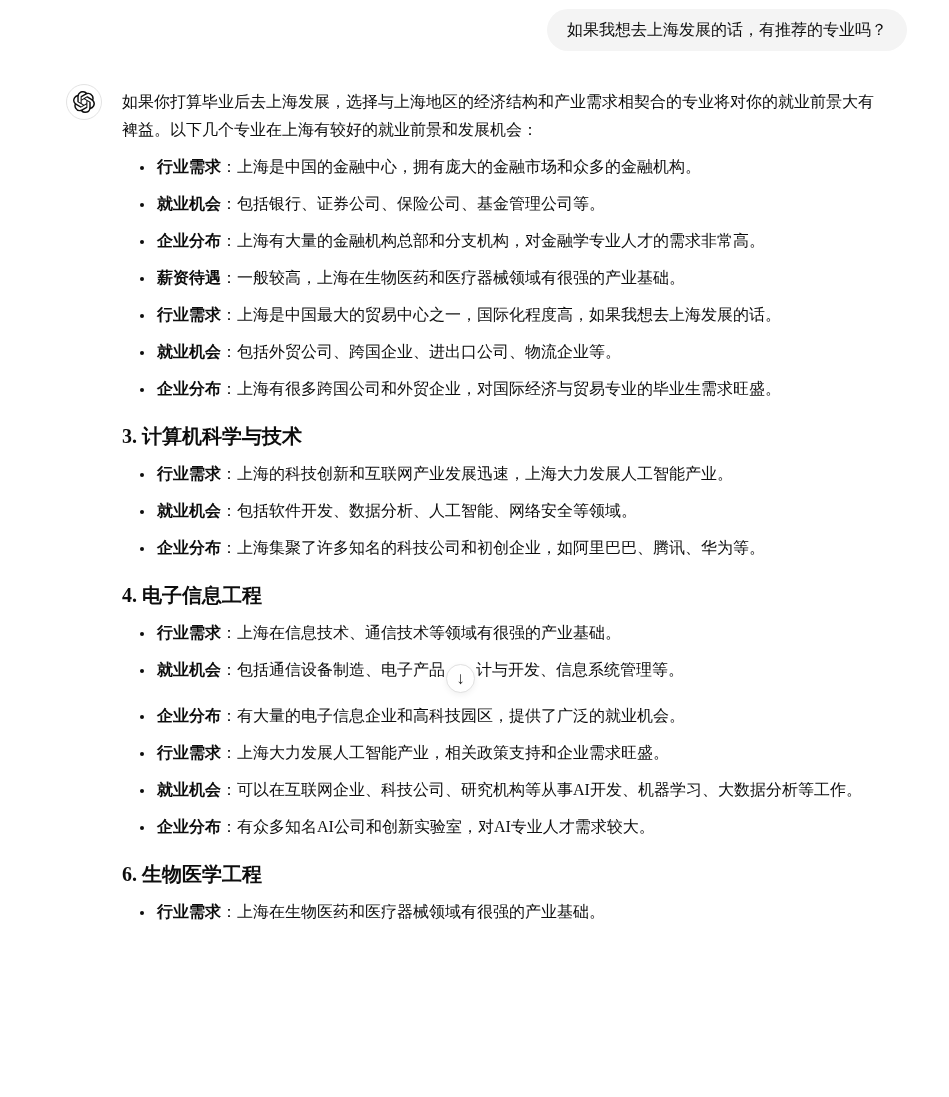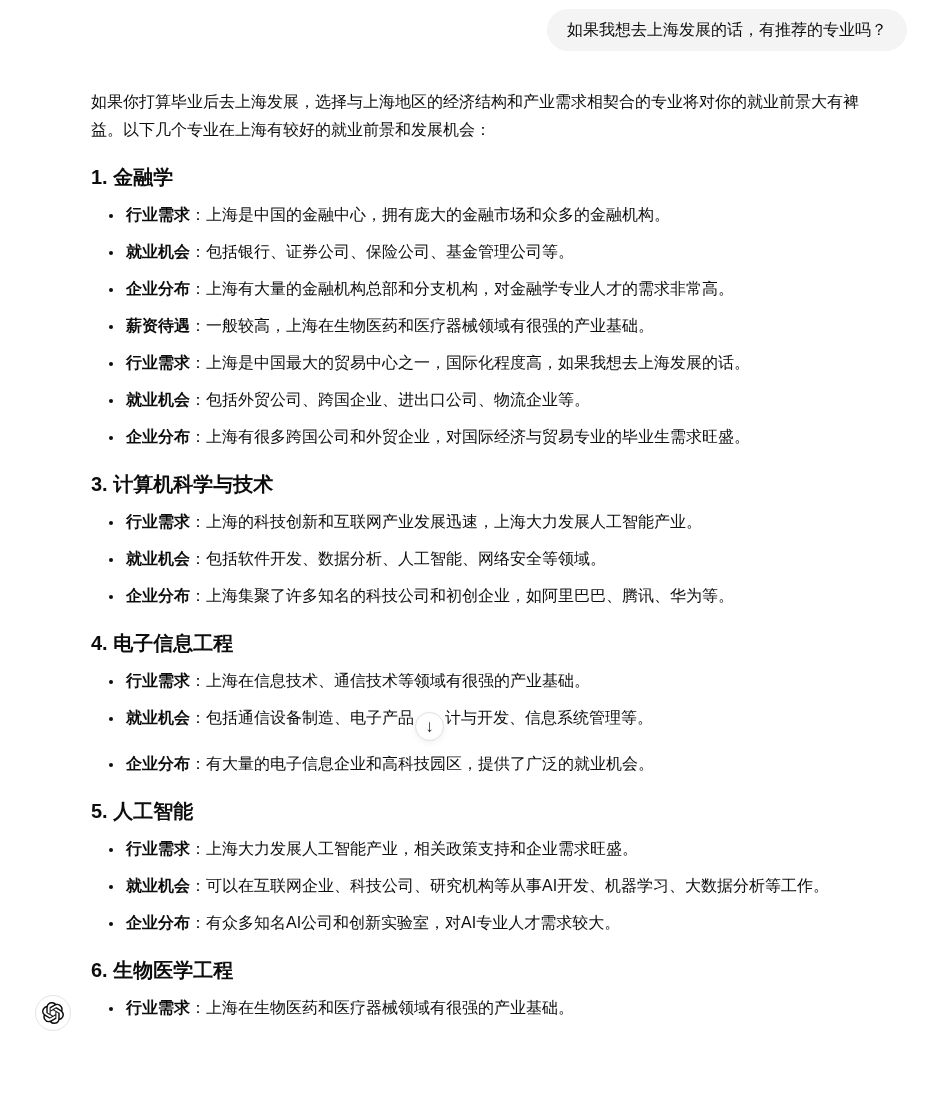--- a/index.html
+++ b/index.html
@@ -10,42 +10,43 @@
     overflow: hidden;
     background: #ffffff;
     font-family: "Liberation Sans", "DejaVu Sans", sans-serif;
     color: #0d0d0d;
   }
   .page {
     position: relative;
     width: 949px;
     height: 1097px;
     background: #ffffff;
+    font-family: Liberation Serif, serif;
   }
   
   .user-row {
     display: flex;
     justify-content: flex-end;
     padding: 9px 42px 0 0;
   }
   .user-bubble {
     background: #f4f4f4;
     border-radius: 22px;
     padding: 9px 20px;
     font-size: 16px;
     line-height: 24px;
     color: #0d0d0d;
     max-width: 620px;
   }
   
   .assistant-row {
     display: flex;
-    align-items: flex-end;
+    align-items: flex-start;
     margin-top: 33px;
-    padding: 0 70px 0 35px;
+    padding: 0 70px 0 66px;
     gap: 20px;
   }
   .avatar {
     flex: 0 0 auto;
     width: 36px;
     height: 36px;
     border: 1px solid #e3e3e3;
     border-radius: 50%;
     background: #ffffff;
     display: flex;
@@ -116,21 +117,20 @@
       <span>
         <svg viewBox="0 0 24 24" fill="#0d0d0d" xmlns="http://www.w3.org/2000/svg" aria-hidden="true">
           <path d="M22.2819 9.8211a5.9847 5.9847 0 0 0-.5157-4.9108 6.0462 6.0462 0 0 0-6.5098-2.9A6.0651 6.0651 0 0 0 4.9807 4.1818a5.9847 5.9847 0 0 0-3.9977 2.9 6.0462 6.0462 0 0 0 .7427 7.0966 5.98 5.98 0 0 0 .511 4.9107 6.051 6.051 0 0 0 6.5146 2.9001A5.9847 5.9847 0 0 0 13.2599 24a6.0557 6.0557 0 0 0 5.7718-4.2058 5.9894 5.9894 0 0 0 3.9977-2.9001 6.0557 6.0557 0 0 0-.7475-7.0729zm-9.022 12.6081a4.4755 4.4755 0 0 1-2.8764-1.0408l.1419-.0804 4.7783-2.7582a.7948.7948 0 0 0 .3927-.6813v-6.7369l2.02 1.1686a.071.071 0 0 1 .038.052v5.5826a4.504 4.504 0 0 1-4.4945 4.4944zm-9.6607-4.1254a4.4708 4.4708 0 0 1-.5346-3.0137l.142.0852 4.783 2.7582a.7712.7712 0 0 0 .7806 0l5.8428-3.3685v2.3324a.0804.0804 0 0 1-.0332.0615L9.74 19.9502a4.4992 4.4992 0 0 1-6.1408-1.6464zM2.3408 7.8956a4.485 4.485 0 0 1 2.3655-1.9728V11.6a.7664.7664 0 0 0 .3879.6765l5.8144 3.3543-2.0201 1.1685a.0757.0757 0 0 1-.071 0l-4.8303-2.7865A4.504 4.504 0 0 1 2.3408 7.8956zm16.5963 3.8558L13.1038 8.364 15.1192 7.2a.0757.0757 0 0 1 .071 0l4.8303 2.7913a4.4944 4.4944 0 0 1-.6765 8.1042v-5.6772a.79.79 0 0 0-.407-.667zm2.0107-3.0231l-.142-.0852-4.7735-2.7818a.7759.7759 0 0 0-.7854 0L9.409 9.2297V6.8974a.0662.0662 0 0 1 .0284-.0615l4.8303-2.7866a4.4992 4.4992 0 0 1 6.6802 4.66zM8.3065 12.863l-2.02-1.1638a.0804.0804 0 0 1-.038-.0567V6.0742a4.4992 4.4992 0 0 1 7.3757-3.4537l-.142.0805L8.704 5.459a.7948.7948 0 0 0-.3927.6813zm1.0976-2.3654l2.602-1.4998 2.6069 1.4998v2.9994l-2.5974 1.4997-2.6067-1.4997z"></path>
         </svg>
       </span>
     </div>
 
     <div class="message-content">
       <p class="intro">如果你打算毕业后去上海发展，选择与上海地区的经济结构和产业需求相契合的专业将对你的就业前景大有裨益。以下几个专业在上海有较好的就业前景和发展机会：</p>
 
-      <h3>1. 金融学</h3>
       <ul>
         <li><span class="b-label">行业需求</span><span>：</span><span>上海是中国的金融中心，拥有庞大的金融市场和众多的金融机构。</span></li>
         <li><span class="b-label">就业机会</span><span>：</span><span>包括银行、证券公司、保险公司、基金管理公司等。</span></li>
         <li><span class="b-label">企业分布</span><span>：</span><span>上海有大量的金融机构总部和分支机构，对金融学专业人才的需求非常高。</span></li>
         <li><span class="b-label">薪资待遇</span><span>：</span><span>一般较高，上海在生物医药和医疗器械领域有很强的产业基础。</span></li>
       </ul>
 
       <ul>
         <li><span class="b-label">行业需求</span><span>：</span><span>上海是中国最大的贸易中心之一，国际化程度高，如果我想去上海发展的话。</span></li>
         <li><span class="b-label">就业机会</span><span>：</span><span>包括外贸公司、跨国企业、进出口公司、物流企业等。</span></li>
@@ -146,21 +146,20 @@
 
       <h3>4. 电子信息工程</h3>
       <ul>
         <li><span class="b-label">行业需求</span><span>：</span><span>上海在信息技术、通信技术等领域有很强的产业基础。</span></li>
         <li><span class="b-label">就业机会</span><span>：</span><span>包括通信设备制造、电子产品</span><button class="scroll-btn">
               <span class="arrow">↓</span>
             </button><span>计与开发、信息系统管理等。</span></li>
         <li><span class="b-label">企业分布</span><span>：</span><span>有大量的电子信息企业和高科技园区，提供了广泛的就业机会。</span></li>
       </ul>
 
-      <h3>5. 人工智能</h3>
       <ul>
         <li><span class="b-label">行业需求</span><span>：</span><span>上海大力发展人工智能产业，相关政策支持和企业需求旺盛。</span></li>
         <li><span class="b-label">就业机会</span><span>：</span><span>可以在互联网企业、科技公司、研究机构等从事AI开发、机器学习、大数据分析等工作。</span></li>
         <li><span class="b-label">企业分布</span><span>：</span><span>有众多知名AI公司和创新实验室，对AI专业人才需求较大。</span></li>
       </ul>
 
       <h3>6. 生物医学工程</h3>
       <ul>
         <li><span class="b-label">行业需求</span><span>：</span><span>上海在生物医药和医疗器械领域有很强的产业基础。</span></li>
       </ul>

